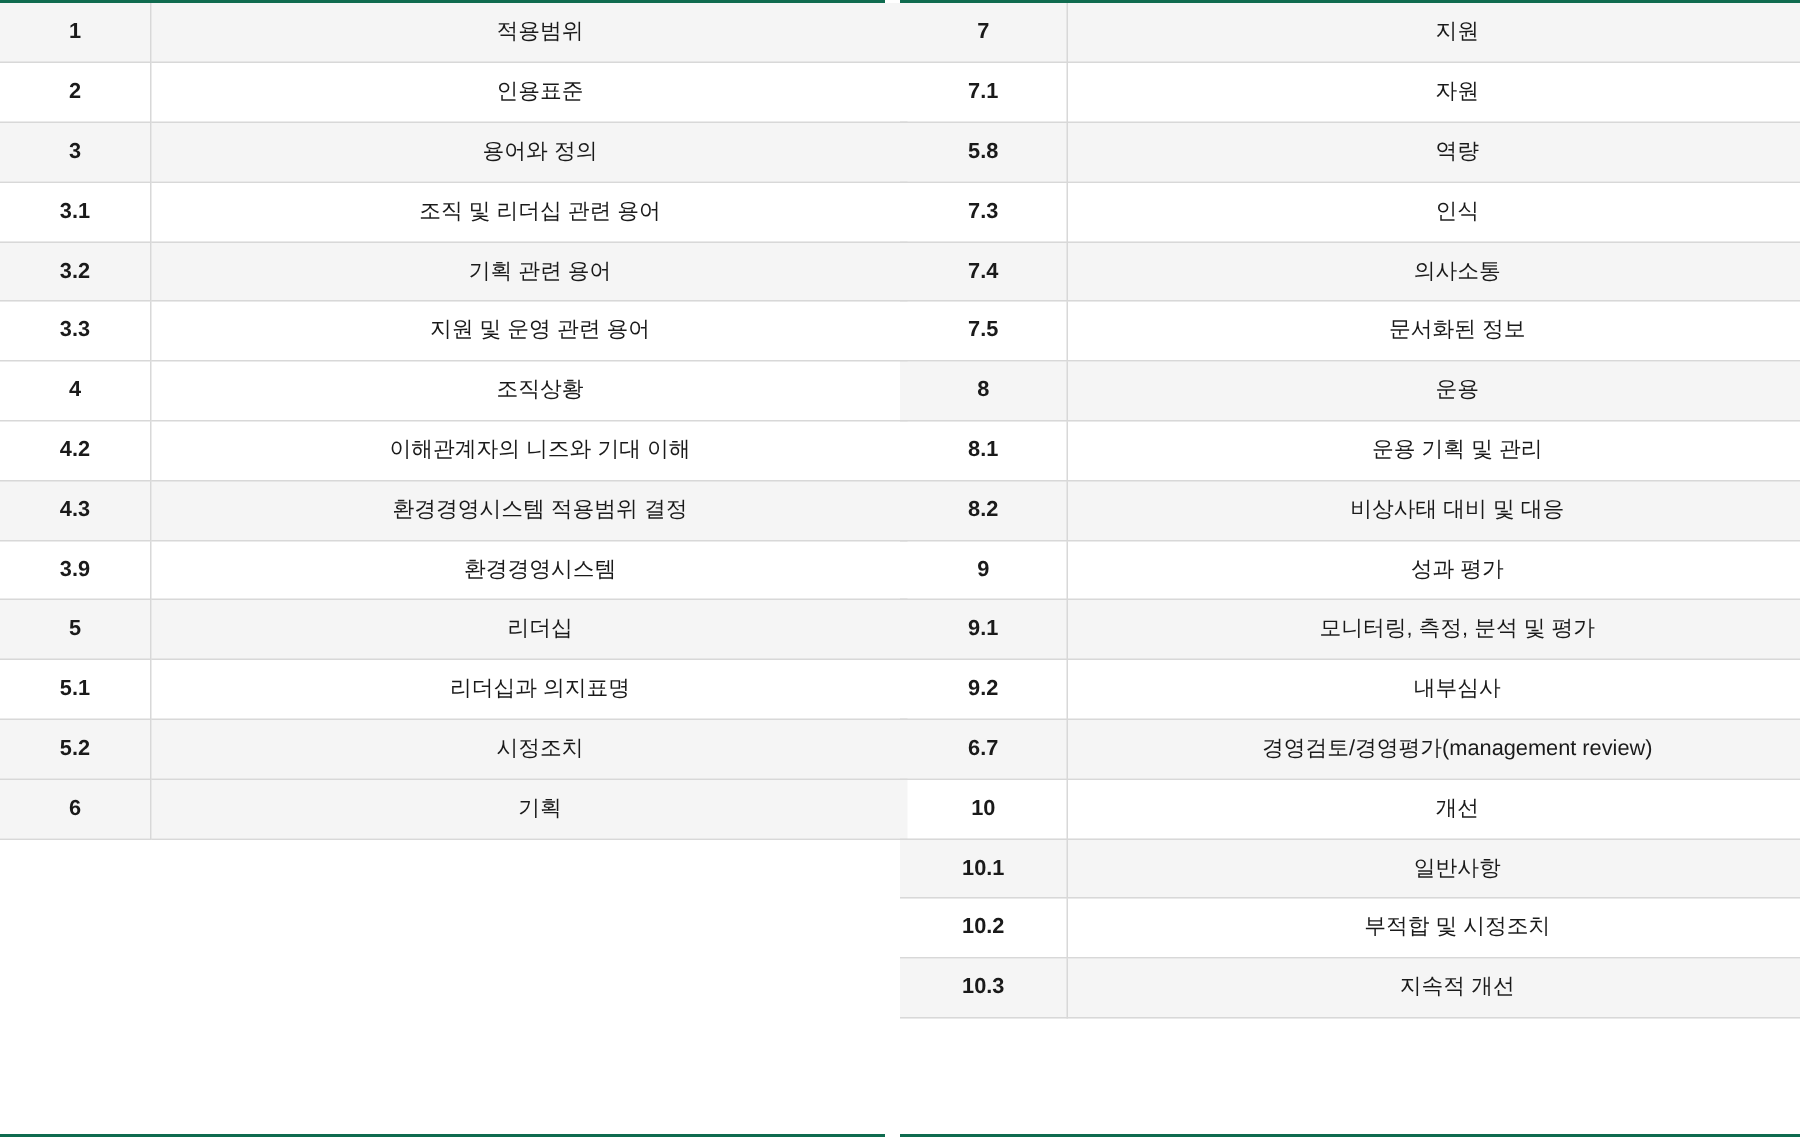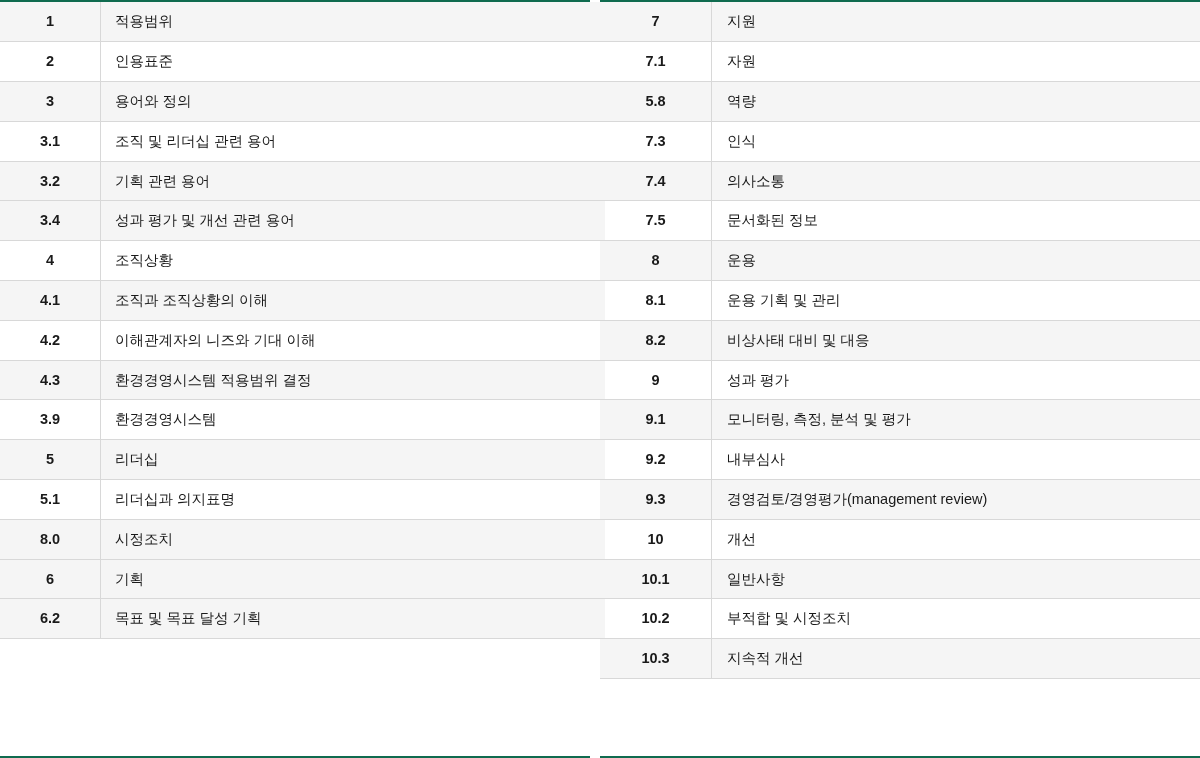--- a/index.html
+++ b/index.html
@@ -60,21 +60,21 @@
     padding-left: 15px;
   }
   td.num {
     text-align: center;
     font-weight: bold;
     color: #1a1a1a;
     font-size: 14.5px;
     border-right: 1px solid #d8d8d8;
   }
   td.txt {
-    text-align: left;
+    text-align: center;
     color: #1a1a1a;
   }
   .topline {
     height: 2px;
     background: #0f6b4f;
     width: 100%;
   }
   .botline {
     height: 2px;
     background: #0f6b4f;
@@ -108,32 +108,28 @@
             <td class="txt">용어와 정의</td>
           </tr>
           <tr>
             <td class="num">3.1</td>
             <td class="txt">조직 및 리더십 관련 용어</td>
           </tr>
           <tr class="alt">
             <td class="num">3.2</td>
             <td class="txt">기획 관련 용어</td>
           </tr>
-          <tr class="alt">
-            <td class="num">3.4</td>
-            <td class="txt">성과 평가 및 개선 관련 용어</td>
+          <tr>
+            <td class="num">3.3</td>
+            <td class="txt">지원 및 운영 관련 용어</td>
           </tr>
           <tr>
             <td class="num">4</td>
             <td class="txt">조직상황</td>
           </tr>
-          <tr class="alt">
-            <td class="num">4.1</td>
-            <td class="txt">조직과 조직상황의 이해</td>
-          </tr>
           <tr>
             <td class="num">4.2</td>
             <td class="txt">이해관계자의 니즈와 기대 이해</td>
           </tr>
           <tr class="alt">
             <td class="num">4.3</td>
             <td class="txt">환경경영시스템 적용범위 결정</td>
           </tr>
           <tr>
             <td class="num">3.9</td>
@@ -141,30 +137,26 @@
           </tr>
           <tr class="alt">
             <td class="num">5</td>
             <td class="txt">리더십</td>
           </tr>
           <tr>
             <td class="num">5.1</td>
             <td class="txt">리더십과 의지표명</td>
           </tr>
           <tr class="alt">
-            <td class="num">8.0</td>
+            <td class="num">5.2</td>
             <td class="txt">시정조치</td>
           </tr>
           <tr class="alt">
             <td class="num">6</td>
             <td class="txt">기획</td>
-          </tr>
-          <tr class="alt">
-            <td class="num">6.2</td>
-            <td class="txt">목표 및 목표 달성 기획</td>
           </tr>
         </tbody>
     </table>
     <div class="spacer"></div>
     <div class="botline" style="background: rgb(15, 107, 79);"></div>
   </div>
 
   <div class="col col-right">
     <div class="topline" style="background: rgb(15, 107, 79);"></div>
     <table class="toc">
@@ -211,21 +203,21 @@
           </tr>
           <tr class="alt">
             <td class="num">9.1</td>
             <td class="txt">모니터링, 측정, 분석 및 평가</td>
           </tr>
           <tr>
             <td class="num">9.2</td>
             <td class="txt">내부심사</td>
           </tr>
           <tr class="alt">
-            <td class="num">9.3</td>
+            <td class="num">6.7</td>
             <td class="txt">경영검토/경영평가(management review)</td>
           </tr>
           <tr>
             <td class="num">10</td>
             <td class="txt">개선</td>
           </tr>
           <tr class="alt">
             <td class="num">10.1</td>
             <td class="txt">일반사항</td>
           </tr>

